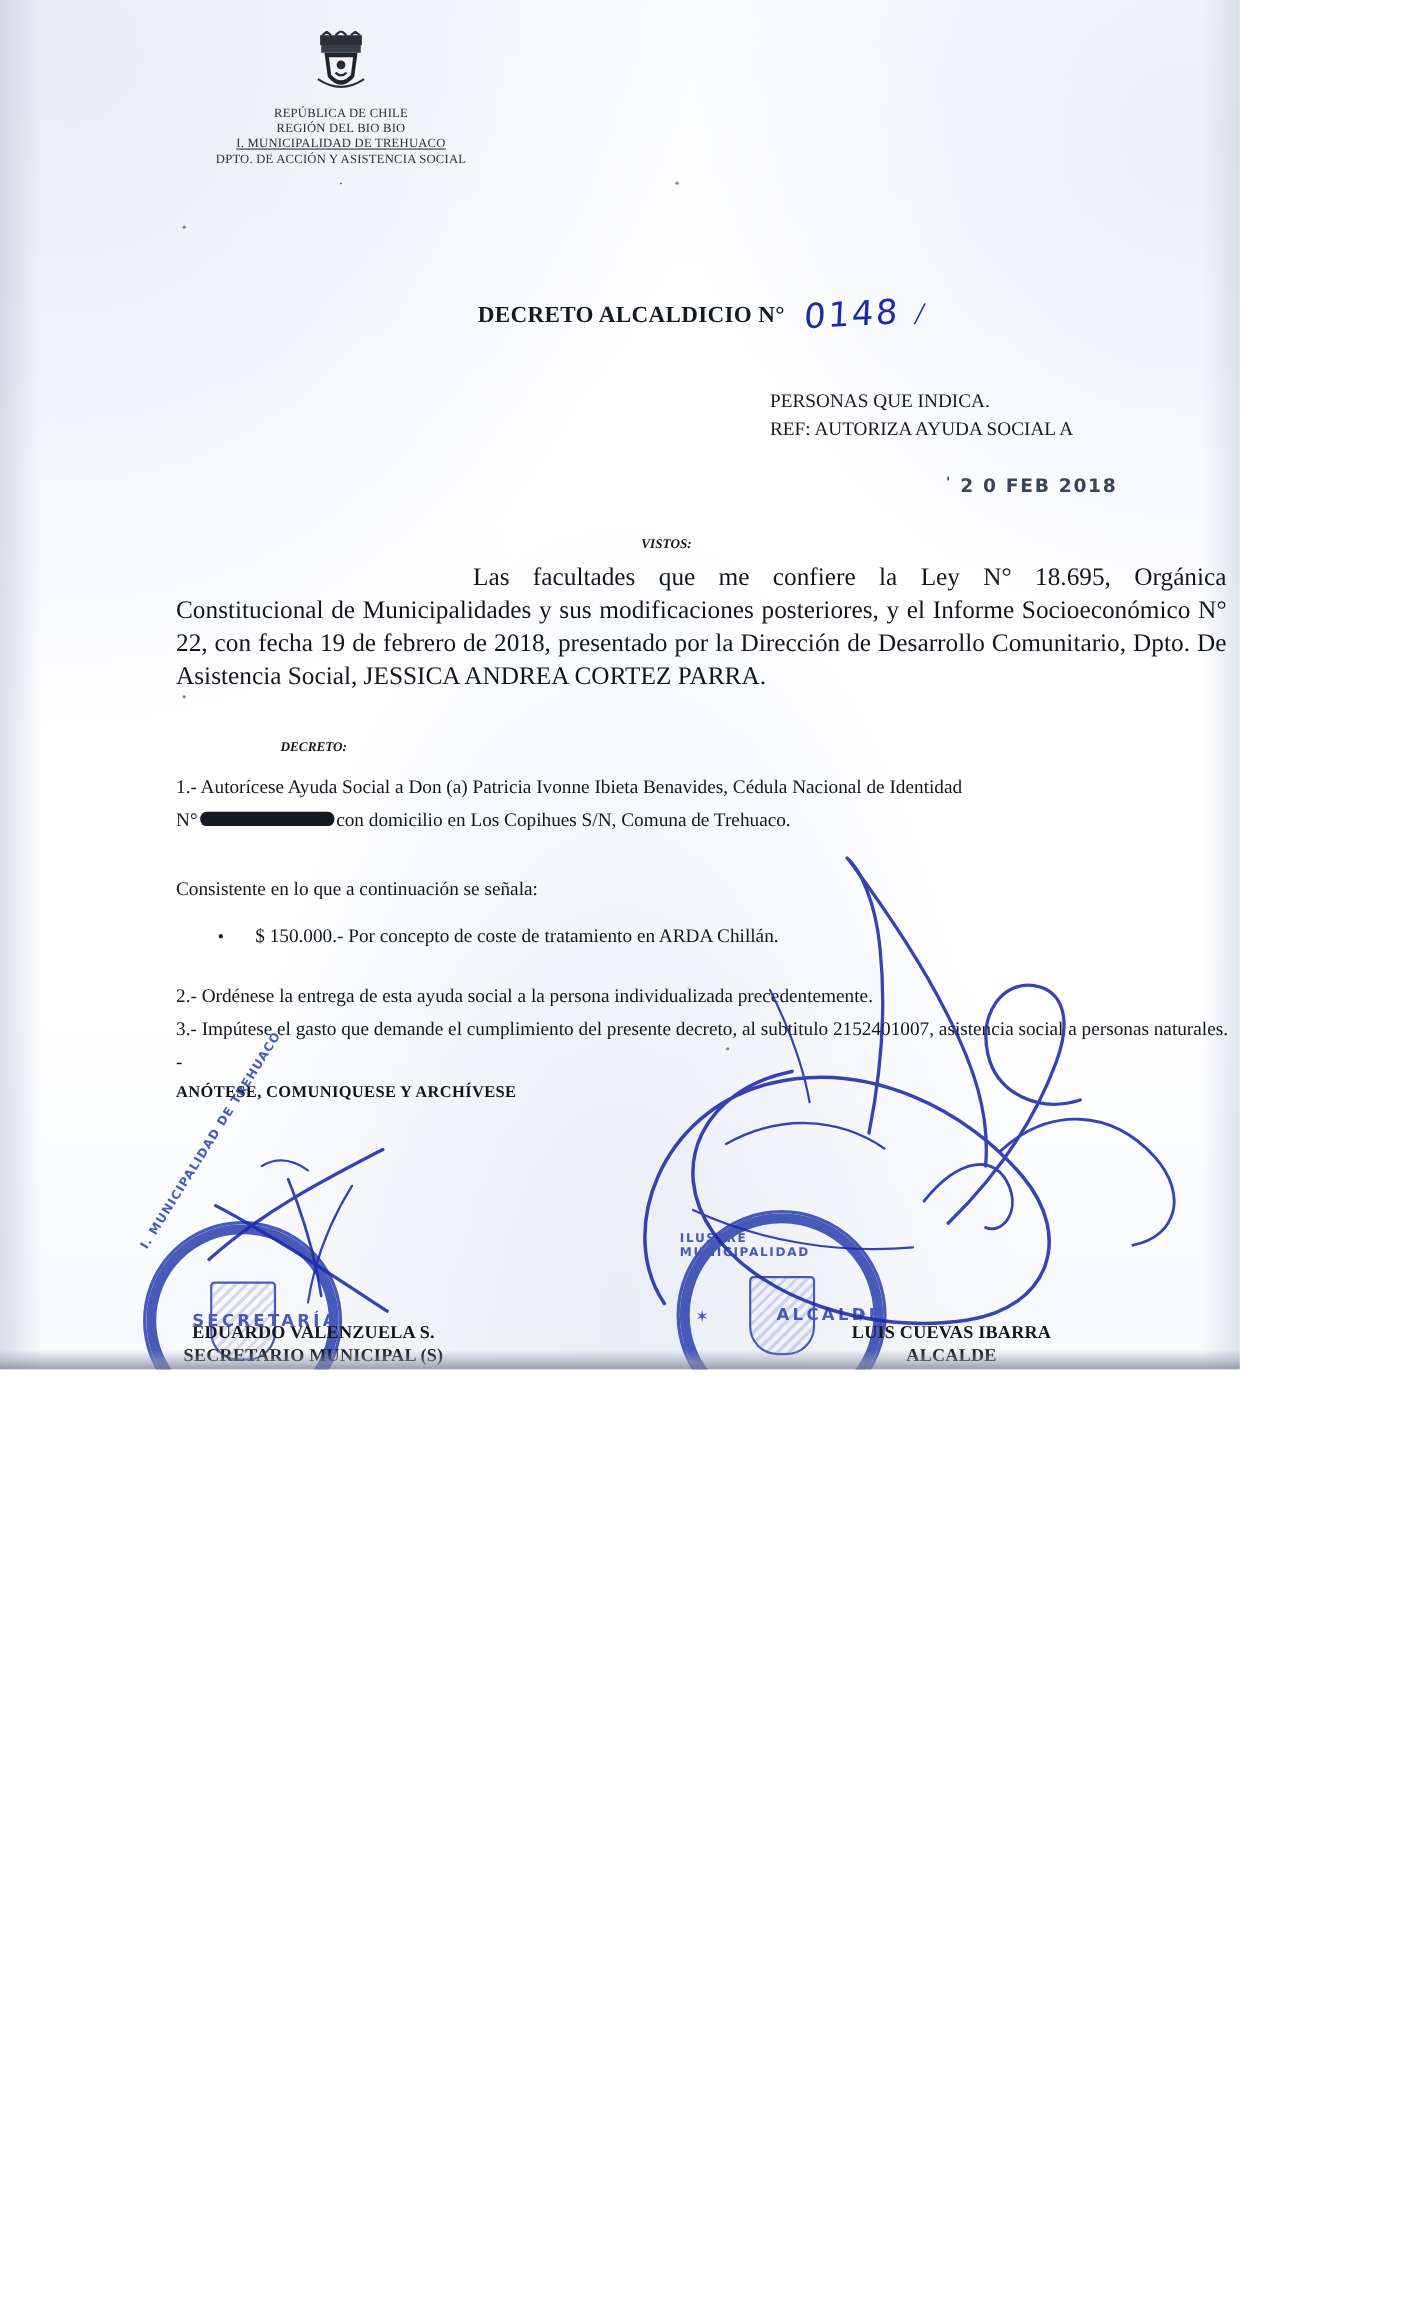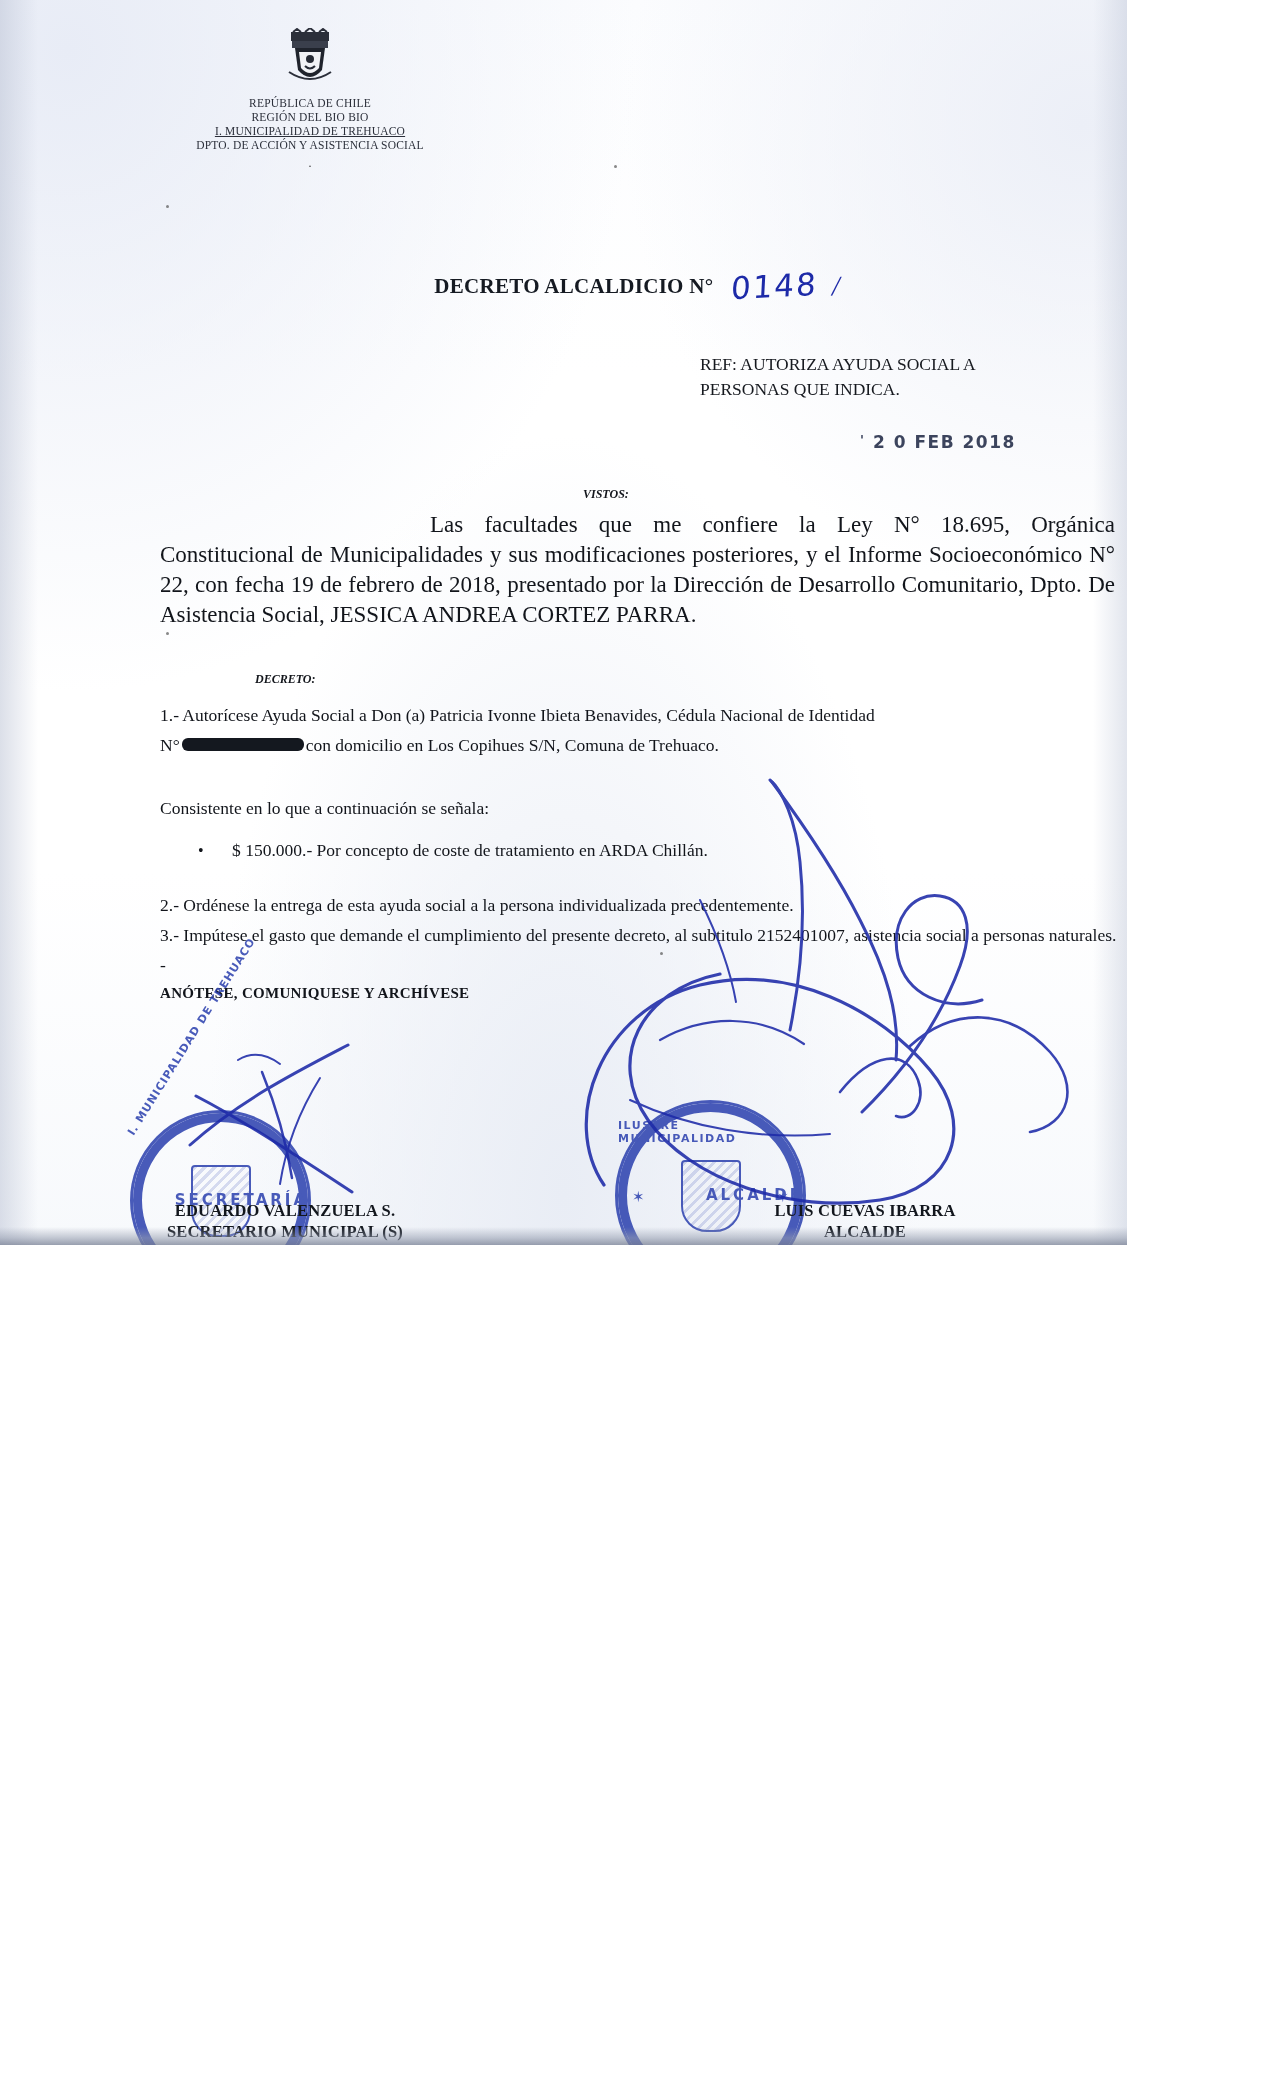--- a/index.html
+++ b/index.html
@@ -402,22 +402,22 @@
     <div class="hdr-dot">.</div>
   </div>
 
   <div id="title-row">
     <span id="decreto-title">DECRETO ALCALDICIO N°</span>
     <span id="decreto-number">0148</span>
     <span id="decreto-slash">/</span>
   </div>
 
   <div id="ref-block">
+    <div>PERSONAS QUE INDICA.</div>
     <div>REF: AUTORIZA AYUDA SOCIAL A</div>
-    <div>PERSONAS QUE INDICA.</div>
   </div>
 
   <div id="date-stamp"><span class="tick">'</span> <span>2 0 FEB 2018</span></div>
 
   <div id="vistos-head" class="section-head">VISTOS:</div>
   <div id="vistos-body"><span class="indent"></span><span>Las facultades que me confiere la Ley N° 18.695, Orgánica Constitucional de Municipalidades y sus modificaciones posteriores, y el Informe Socioeconómico N° 22, con fecha 19 de febrero de 2018, presentado por la Dirección de Desarrollo Comunitario, Dpto. De Asistencia Social, JESSICA ANDREA CORTEZ PARRA.</span></div>
 
   <div id="decreto-head" class="section-head">DECRETO:</div>
 
   <div id="art1">

